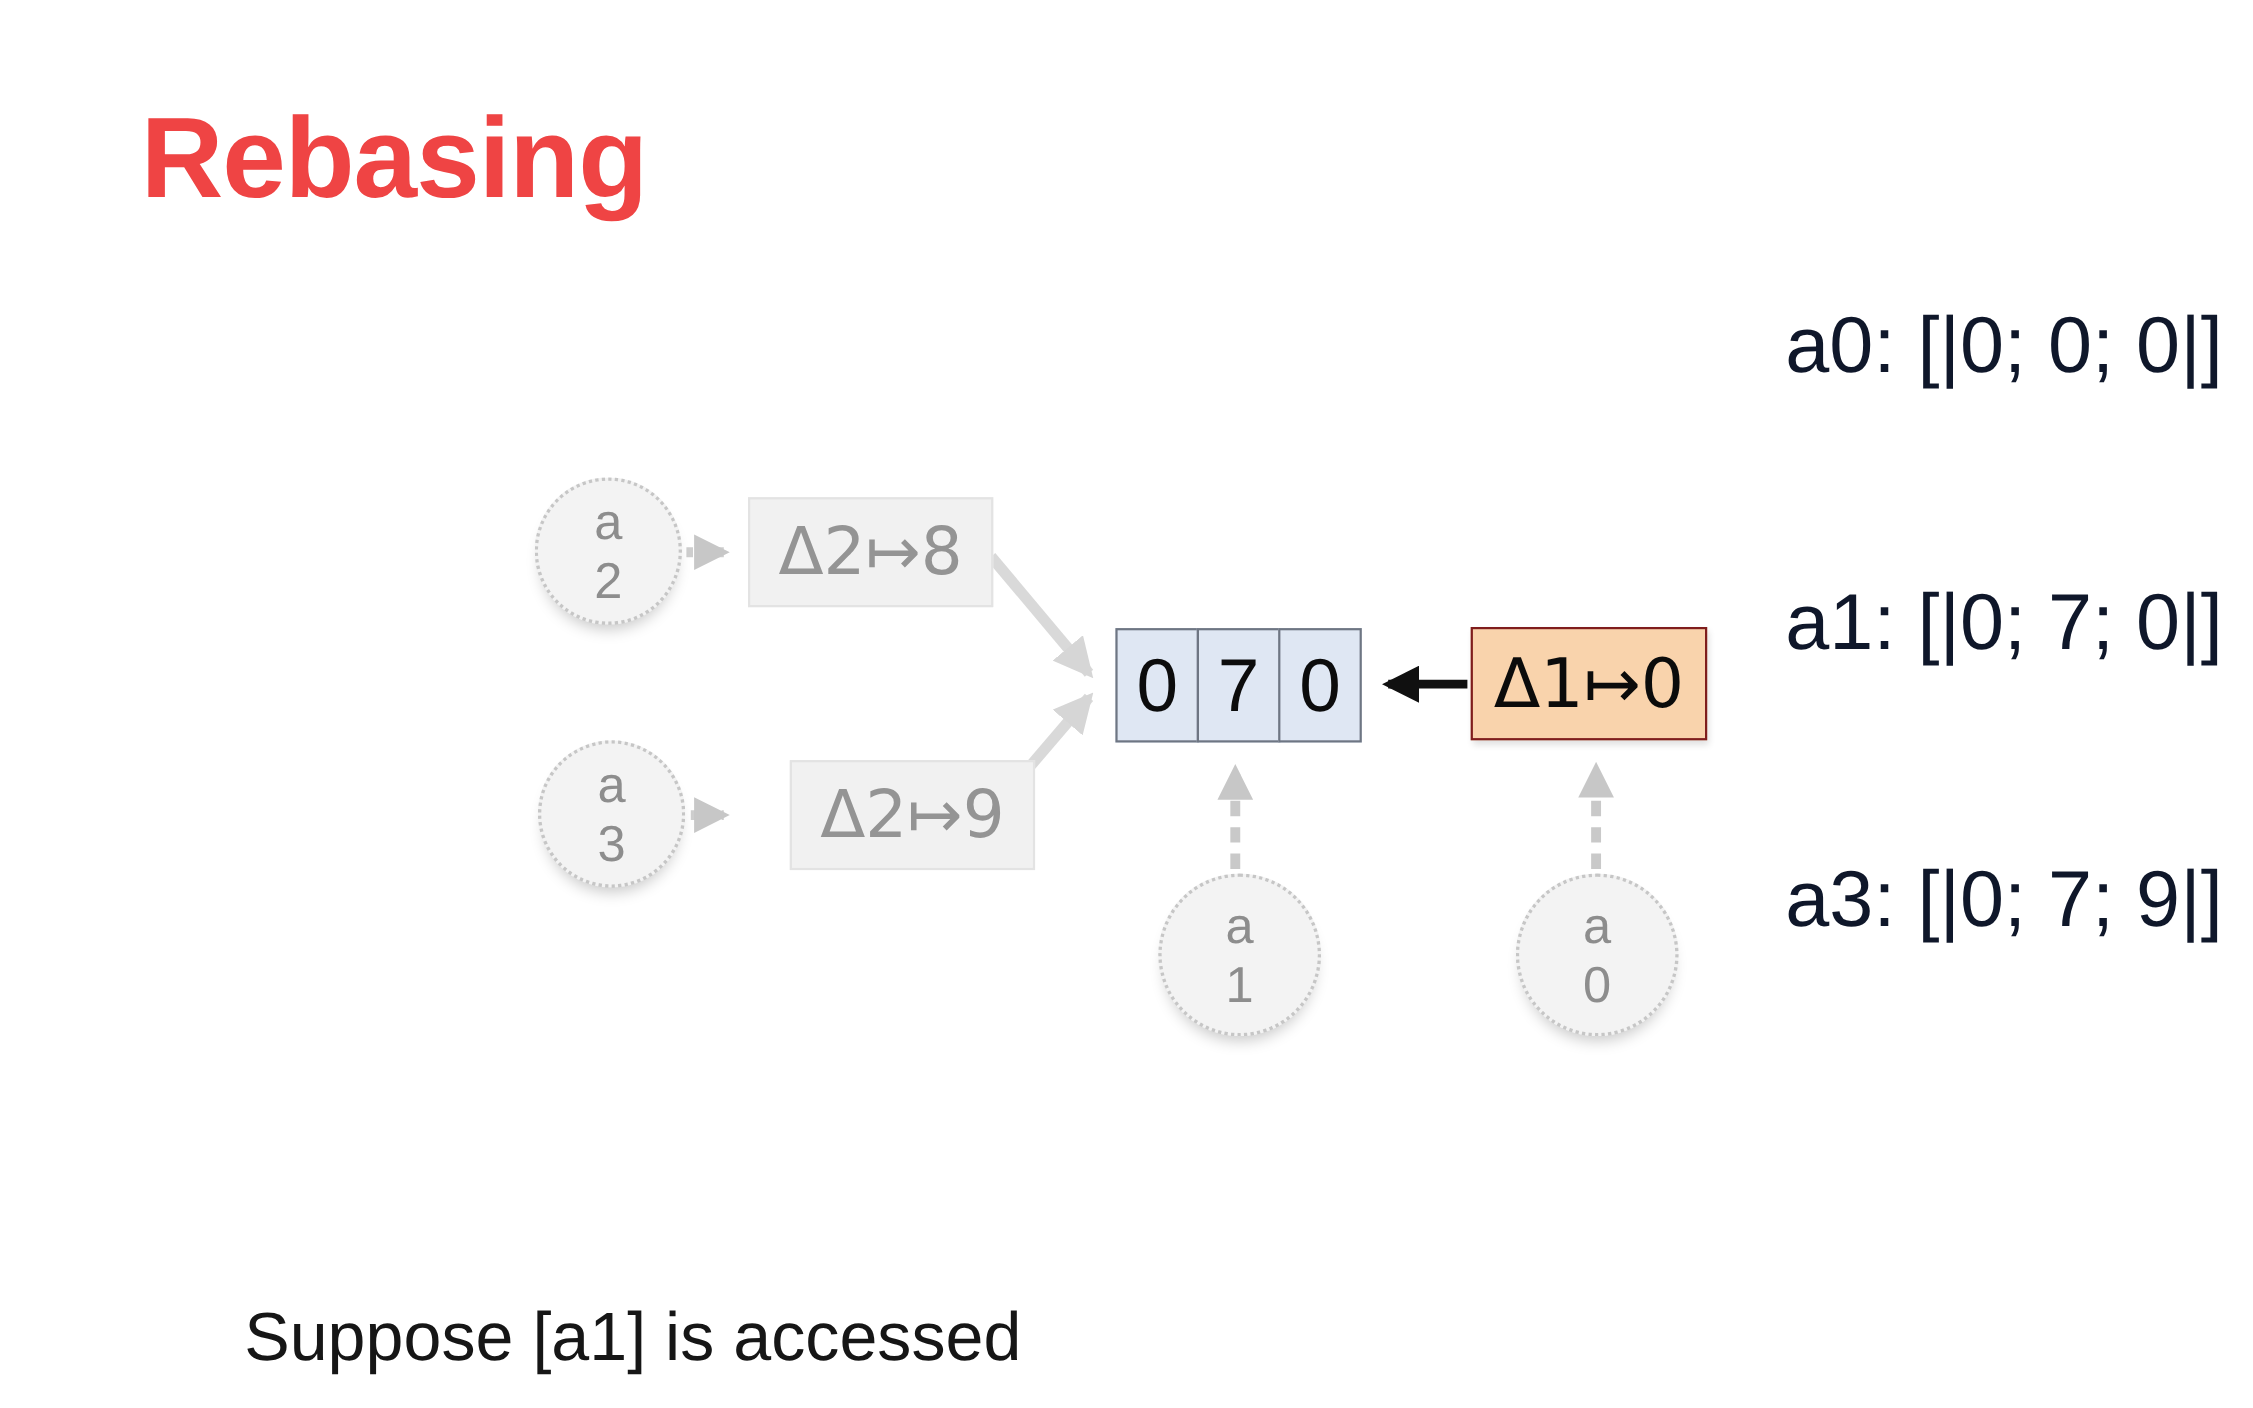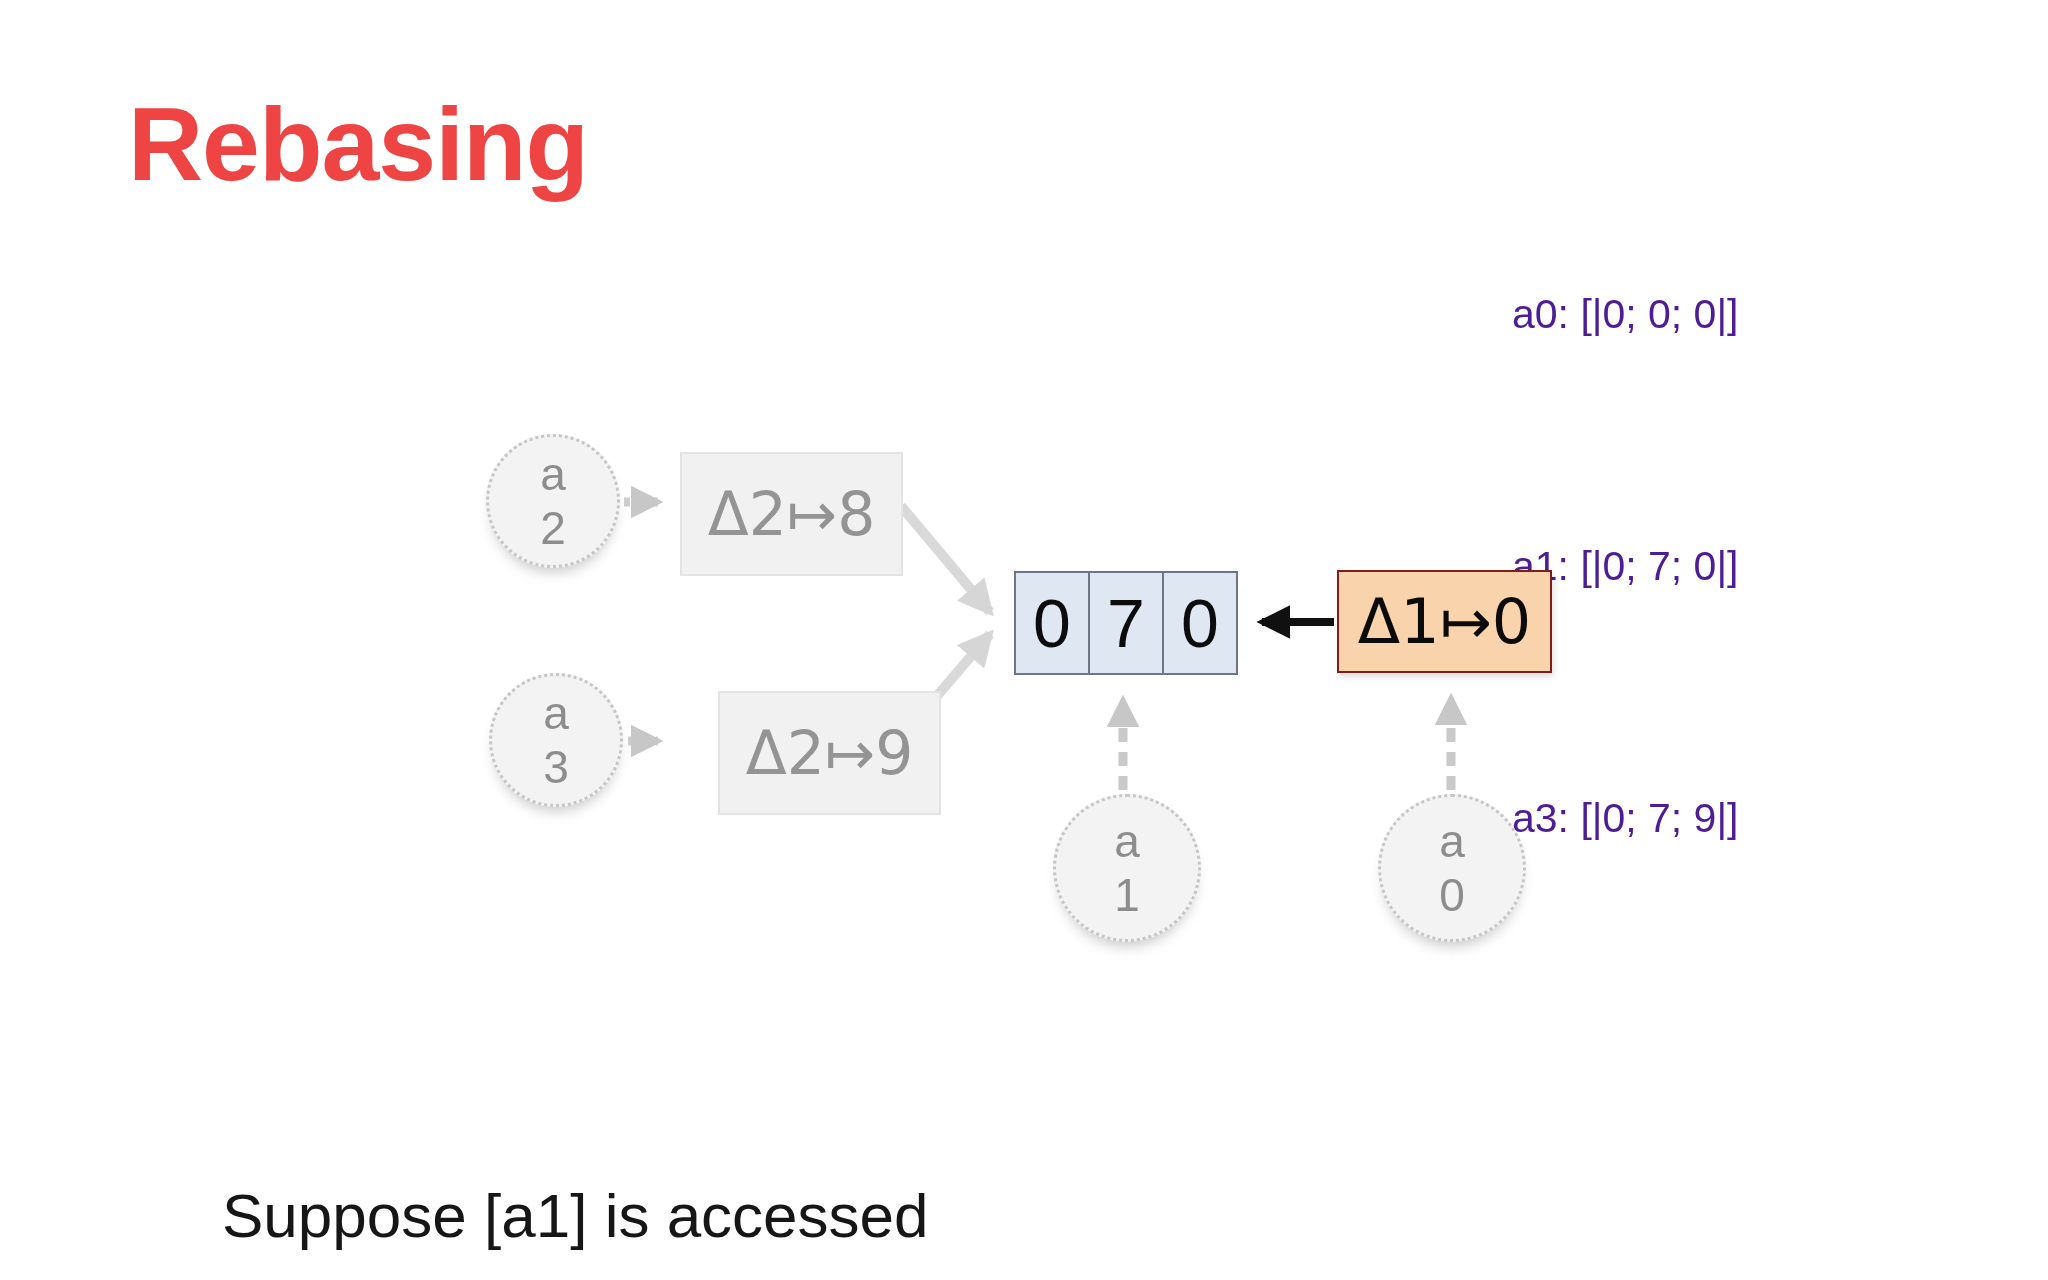--- a/index.html
+++ b/index.html
@@ -10,22 +10,22 @@
   .abs{position:absolute;}
 
   
   #title{
     left:128px;top:92px;line-height:1;
     font-size:104px;font-weight:700;color:#ef4444;letter-spacing:-1px;
   }
 
   
   #listing{
-    left:1512px;top:104px;color:#4c1d95;
-    font-size:41px;line-height:84px;white-space:pre;
+    left:1623px;top:104px;color:#0f172a;
+    font-size:72px;line-height:84px;white-space:pre;
   }
 
   
   .vnode{
     border-radius:50%;
     background:#f3f3f3;
     border:3px dotted #c6c6c6;
     box-shadow:0 10px 14px -6px rgba(0,0,0,0.22);
     display:flex;flex-direction:column;align-items:center;justify-content:center;
     color:#8d8d8d;font-size:46px;line-height:54px;text-align:center;
@@ -33,21 +33,21 @@
   }
   .vnode.small{width:134px;height:134px;}
   .vnode.big{width:148px;height:148px;}
   #node-a2{left:486px;top:434px;}
   #node-a3{left:489px;top:673px;}
   #node-a1{left:1053px;top:794px;}
   #node-a0{left:1378px;top:794px;}
 
   
   .diffbox{
-    width:223px;height:124px;box-sizing:border-box;
+    width:223px;height:100px;box-sizing:border-box;
     background:#f1f1f1;border:2px solid #e3e3e3;
     display:flex;align-items:center;justify-content:center;
     font-family:"DejaVu Sans",sans-serif;
     font-size:60px;color:#949494;
   }
   #box-d28{left:680px;top:452px;}
   #box-d29{left:680px;top:691px;margin-left:38px;}
 
   
   #array{left:1014px;top:571px;display:flex;}

